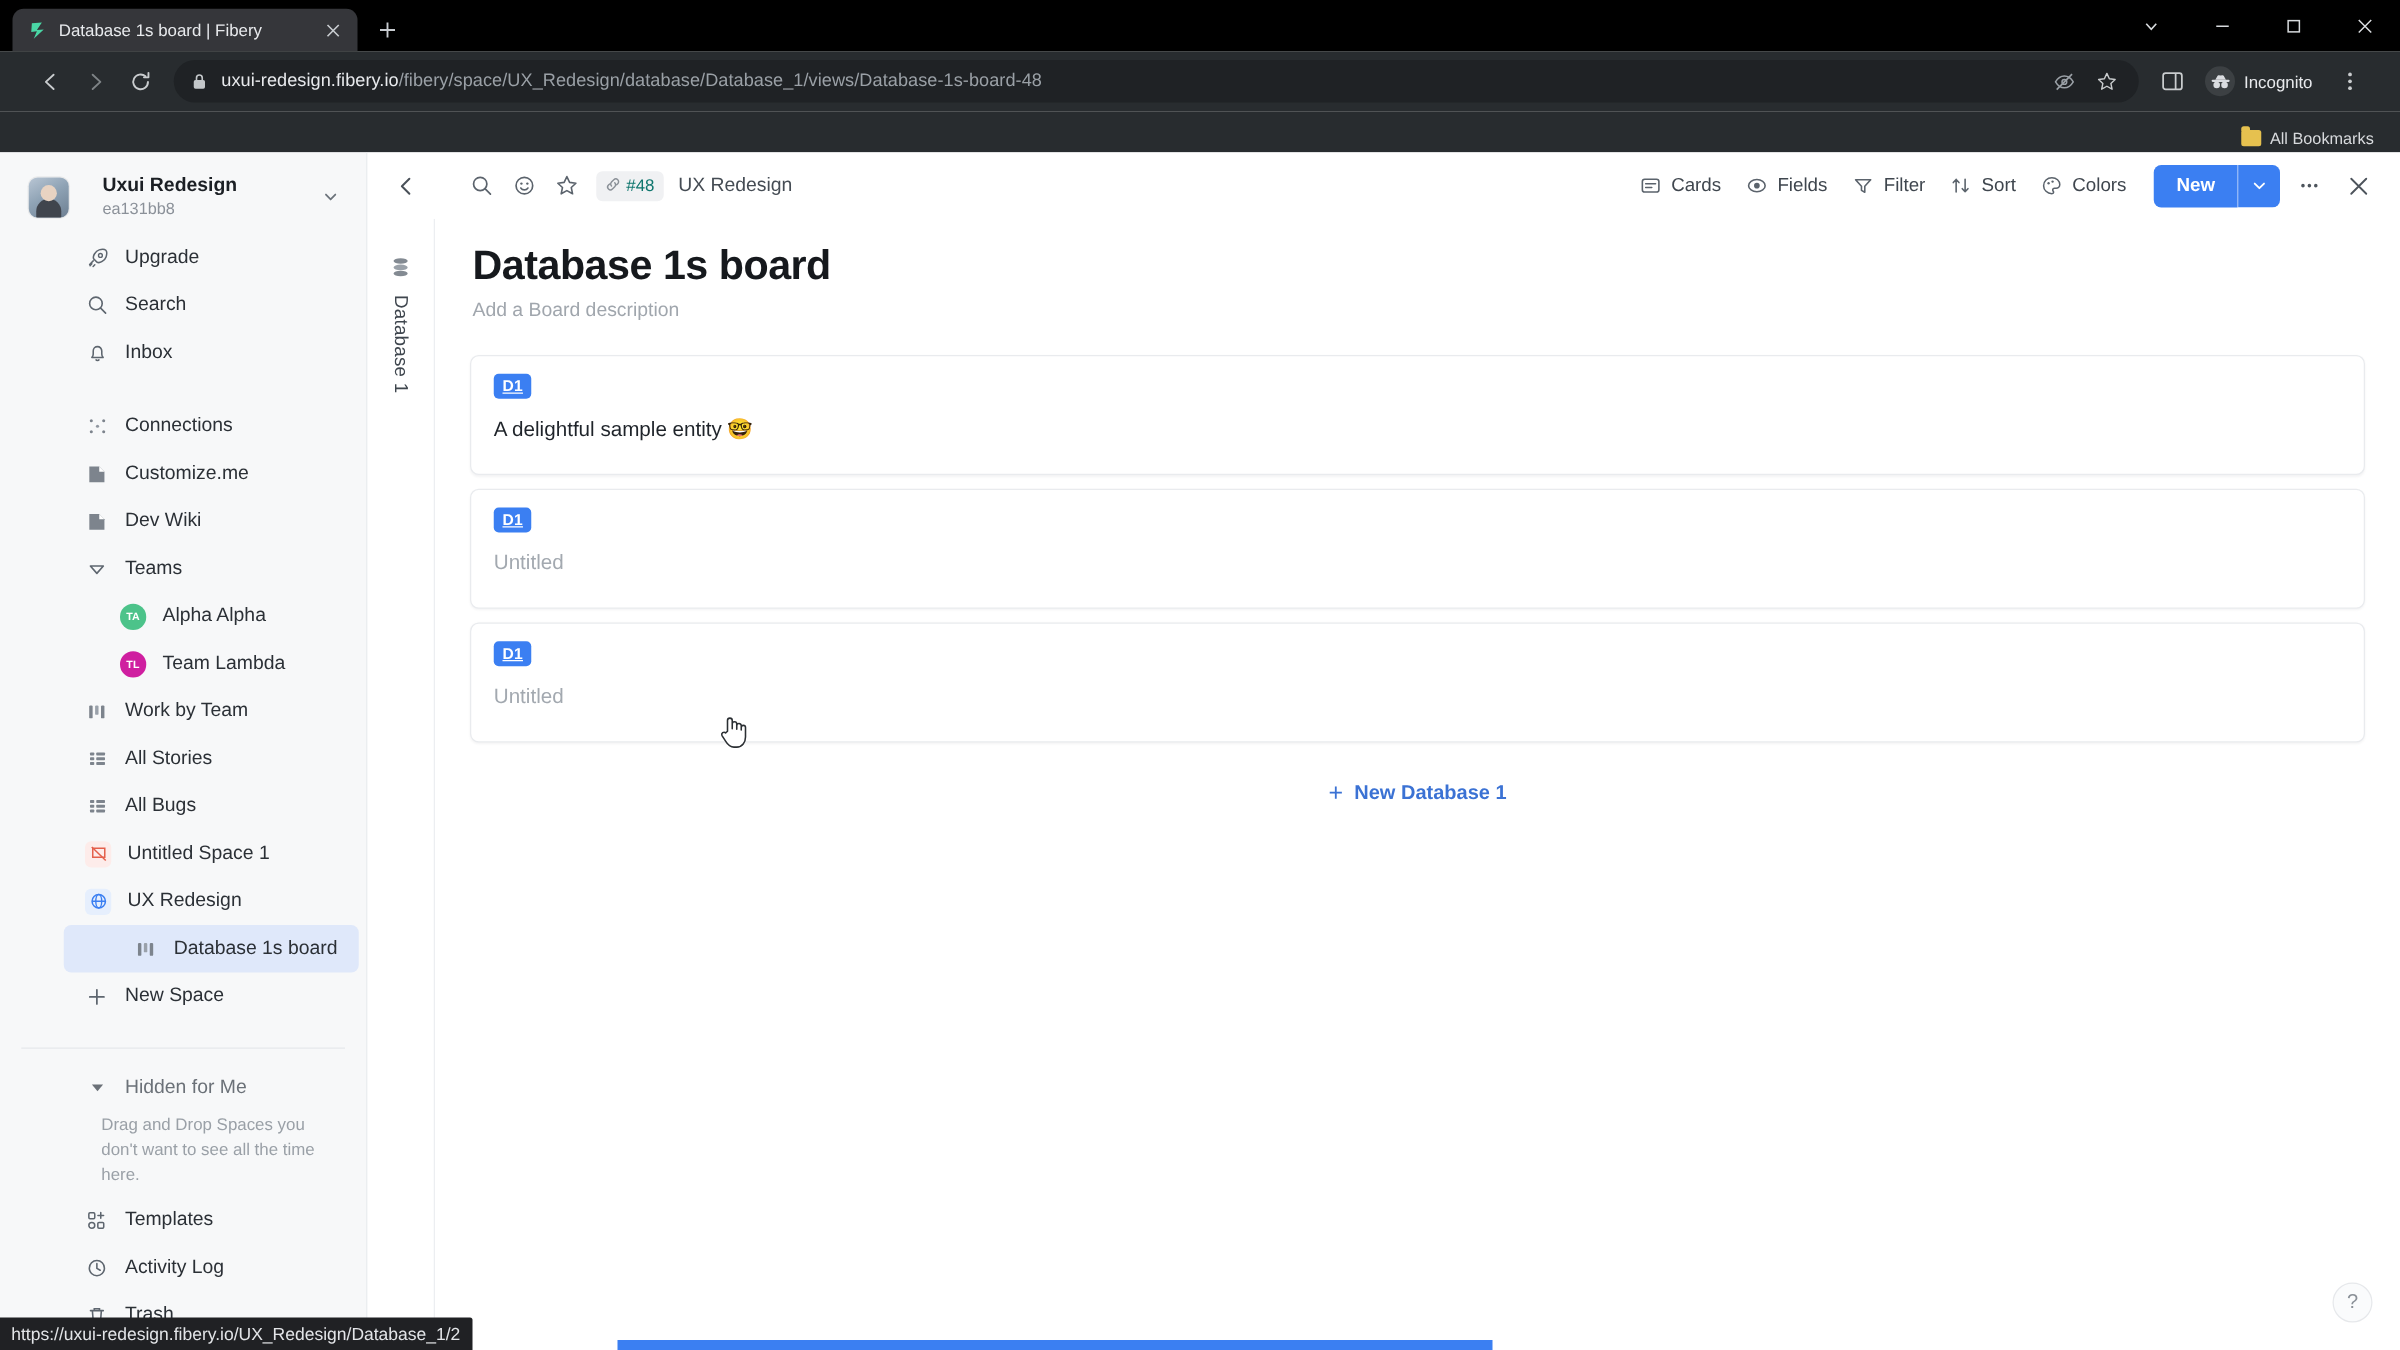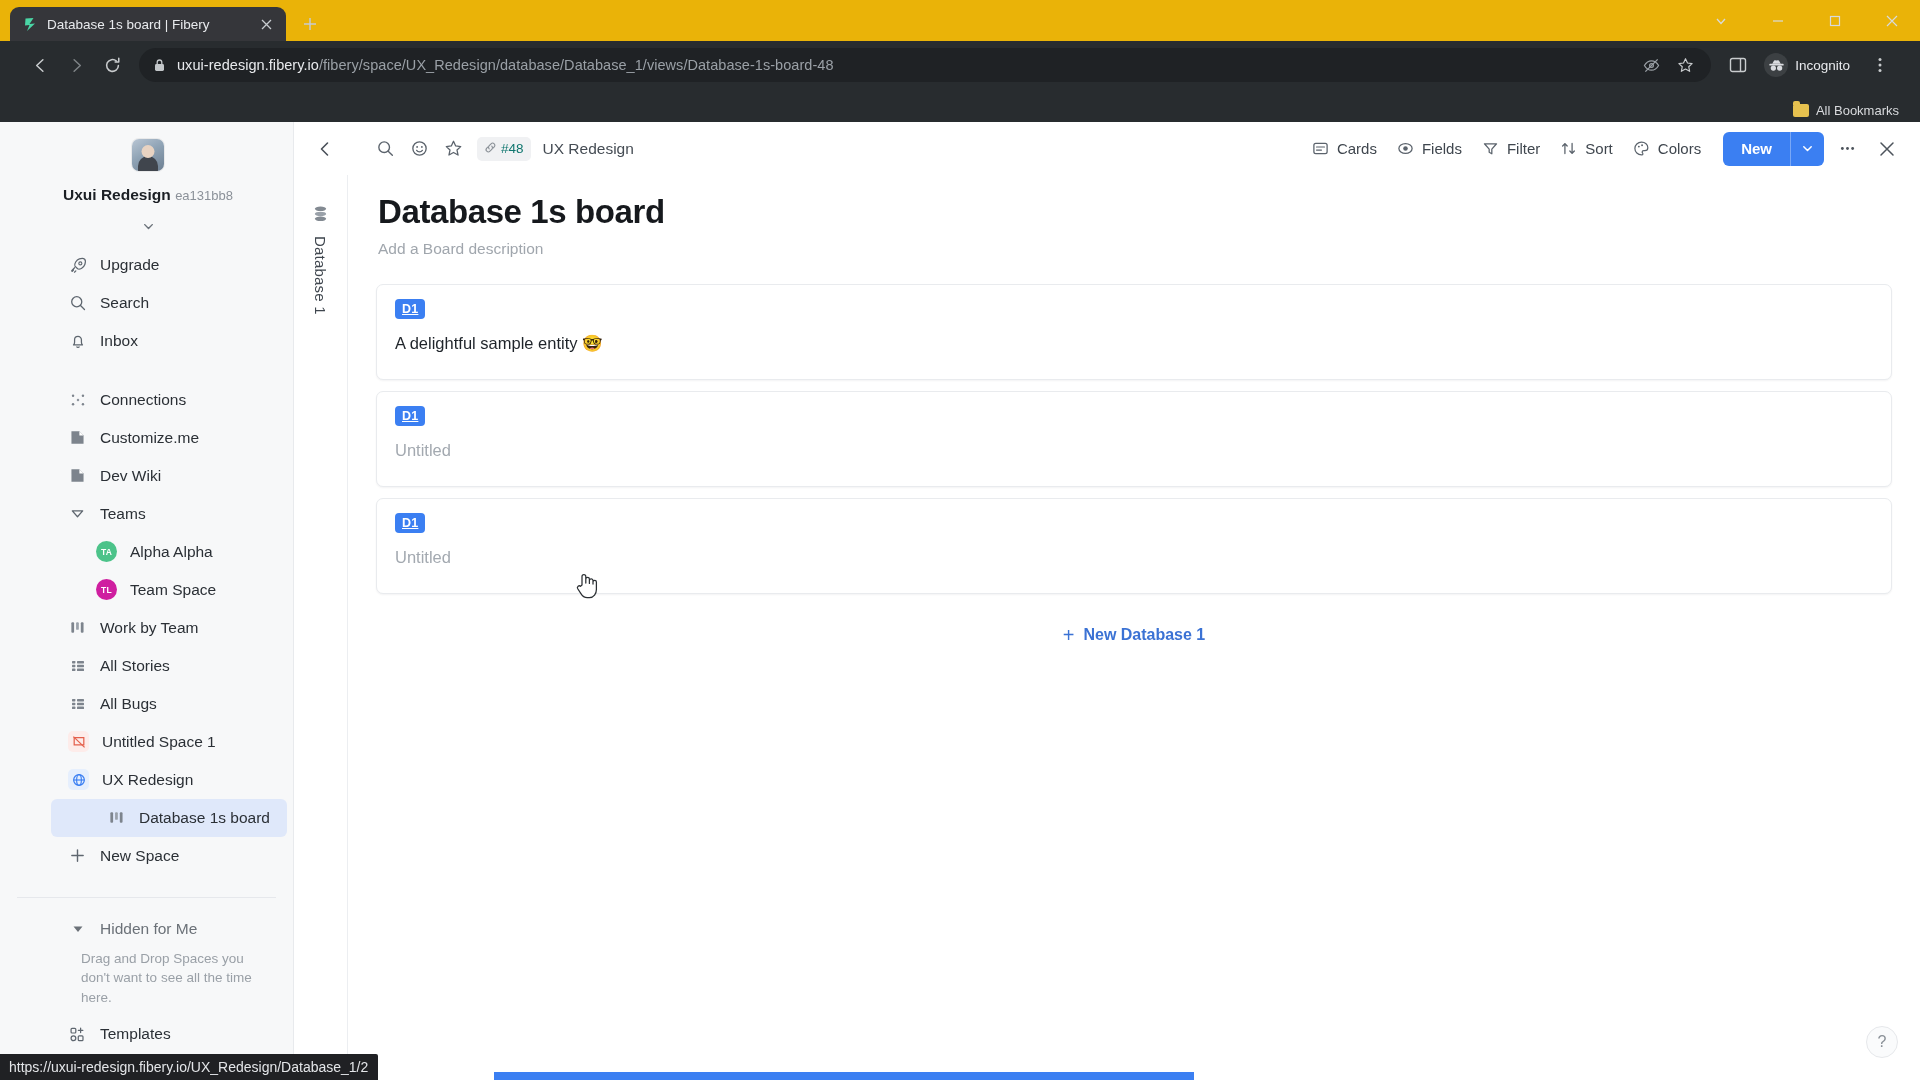--- a/index.html
+++ b/index.html
@@ -7,21 +7,21 @@
     width: 1920px; height: 1080px;
     overflow: hidden;
     font-family: "Liberation Sans", sans-serif;
     background: #ffffff;
   }
 
   
   .browser { width: 1920px; height: 1080px; display: flex; flex-direction: column; }
 
   .tabstrip {
-    height: 41px; background: #eab308; display: flex; align-items: flex-end;
+    height: 41px; background: #000000; display: flex; align-items: flex-end;
     padding-left: 10px; position: relative; flex: 0 0 41px;
   }
   .tab {
     height: 34px; width: 276px; background: #35363a; border-radius: 9px 9px 0 0;
     display: flex; align-items: center; padding: 0 10px 0 12px; gap: 8px;
     position: relative;
   }
   .tab-favicon { width: 17px; height: 17px; flex: 0 0 17px; position: relative; }
   .tab-title {
     flex: 1; color: #e8eaed; font-size: 13.5px; white-space: nowrap;
@@ -96,22 +96,22 @@
   
   .app { flex: 1; display: flex; background: #f7f8f9; min-height: 0; position: relative; }
 
   
   .sidebar {
     width: 294px; flex: 0 0 294px; background: #f7f8f9;
     border-right: 1px solid #e8eaed; display: flex; flex-direction: column;
     padding-top: 10px; position: relative;
   }
   .ws-header {
-    display: flex; align-items: center; gap: 14px; padding: 7px 14px 7px 17px;
-    margin: 0 6px; border-radius: 6px; flex-direction: column;
+    display: flex; align-items: center; gap: 27px; padding: 7px 14px 7px 17px;
+    margin: 0 6px; border-radius: 6px;
   }
   .ws-avatar {
     width: 32px; height: 32px; border-radius: 7px; flex: 0 0 32px;
     background: linear-gradient(150deg,#b9c6d4 0%, #8fa3b5 45%, #6d7f92 100%);
     position: relative; overflow: hidden; box-shadow: 0 0 0 1px rgba(0,0,0,.06);
   }
   .ws-avatar::after {
     content:""; position:absolute; left:50%; top:54%; width:20px; height:20px;
     transform: translateX(-50%); border-radius: 50% 50% 0 0;
     background: #40454d;
@@ -488,21 +488,21 @@
         <div class="nav-row indent">
           <span class="team-badge" style="background:#4cc38a;">
             <span>TA</span>
           </span>
           <span>Alpha Alpha</span>
         </div>
         <div class="nav-row indent">
           <span class="team-badge" style="background:#cf1fa0;">
             <span>TL</span>
           </span>
-          <span>Team Space</span>
+          <span>Team Lambda</span>
         </div>
 
         <div class="nav-row">
           <span class="ico">
             <svg width="17" height="17" viewBox="0 0 18 18">
               <rect x="2.5" y="3.5" width="2.9" height="11" rx="1" fill="#7d848d"></rect>
               <rect x="7.5" y="3.5" width="2.9" height="8" rx="1" fill="#9aa1aa"></rect>
               <rect x="12.5" y="3.5" width="2.9" height="11" rx="1" fill="#7d848d"></rect>
             </svg>
           </span>

